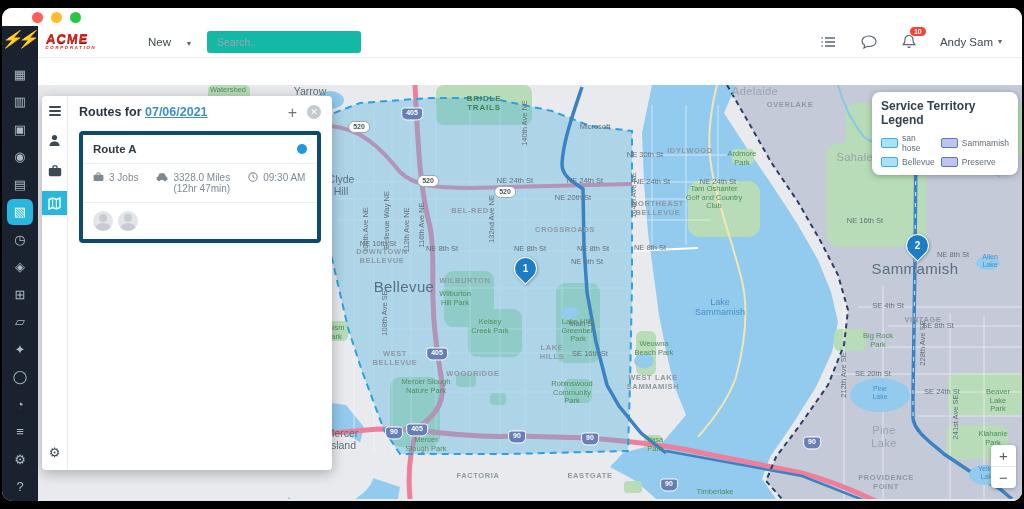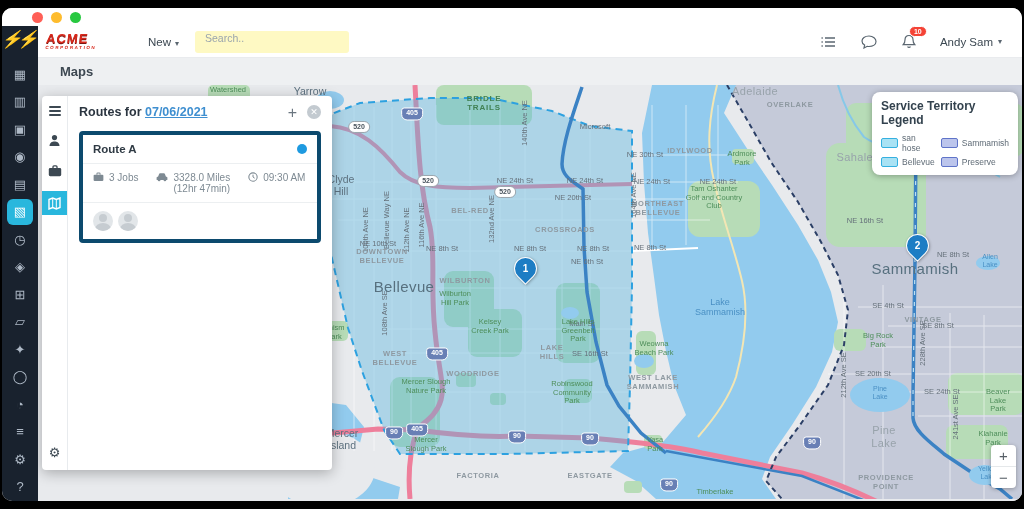--- a/index.html
+++ b/index.html
@@ -7,23 +7,23 @@
   .window{position:absolute;left:2px;top:8px;right:2px;bottom:8px;background:#fff;border-radius:10px;overflow:hidden;}
   
   .titlebar{height:18px;background:#fff;display:flex;align-items:center;padding-left:30px;gap:8px;}
   .tl{width:11px;height:11px;border-radius:50%;}
   .tl.red{background:#ff5f57}.tl.yellow{background:#febc2e}.tl.green{background:#28c840}
   
   .topnav{position:absolute;left:36px;right:0;top:18px;height:31px;background:#fff;border-bottom:1px solid #e9ebee;display:flex;align-items:center;}
   .brand{margin-left:8px;width:74px;line-height:1;transform:skewX(-6deg);}
   .brand .l1{font-size:13px;font-weight:800;color:#d8291c;letter-spacing:1px;text-shadow:0 1px 0 #7a1410;}
   .brand .l2{font-size:4.5px;font-weight:700;color:#d8291c;letter-spacing:1.6px;margin-top:1px;}
-  .newbtn{margin-left:28px;font-size:11.5px;color:#3c4852;display:flex;align-items:flex-end;gap:4px;cursor:pointer;}
+  .newbtn{margin-left:28px;font-size:11.5px;color:#3c4852;display:flex;align-items:flex-end;gap:16px;cursor:pointer;}
   .caret{font-size:8px;color:#5a6670;}
-  .searchbox{margin-left:16px;width:138px;height:22px;background:#fef9c3;border-radius:3px;display:flex;align-items:flex-start;padding:0 8px;}
+  .searchbox{margin-left:16px;width:138px;height:22px;background:#14b8a6;border-radius:3px;display:flex;align-items:center;padding:0 8px;}
   .searchbox input{flex:1;border:none;background:transparent;outline:none;font-size:10.5px;color:#4a555e;font-family:inherit;}
   .searchbox input::placeholder{color:#9aa5ad;}
   .nav-right{margin-left:auto;display:flex;align-items:center;gap:22px;margin-right:20px;}
   .icobtn{position:relative;width:18px;height:18px;display:flex;align-items:center;justify-content:center;cursor:pointer;}
   .badge{position:absolute;top:-7px;left:9px;background:#f44336;color:#fff;font-size:7px;font-weight:700;border-radius:7px;padding:1px 4px;border:1px solid #fff;}
   .username{font-size:11.5px;color:#3c4852;display:flex;gap:5px;align-items:center;cursor:pointer;}
   
   .sidebar{position:absolute;left:0;top:18px;bottom:0;width:36px;background:#19222e;display:flex;flex-direction:column;align-items:center;z-index:30;}
   .logo{width:36px;height:36px;display:flex;align-items:center;justify-content:center;font-size:17px;font-weight:800;color:#f5a623;font-style:italic;}
   .logo b{color:#fff;margin-left:-6px;}
@@ -169,23 +169,20 @@
           </svg>
         <span class="badge">10</span>
       </div>
       <div class="username">
         <span>Andy Sam</span>
         <span class="caret">▾</span>
       </div>
     </div>
   </div>
 
-  <div class="pagebar">
-    <div class="pagetitle">Maps</div>
-  </div>
 
   <div class="maparea">
     <svg width="986" height="414" viewBox="0 0 986 414">
 
       <path d="M689,0 L712,40 733,77 760,117 783,157 800,190 810,225 806,260 790,300 762,340 738,372 728,396 744,414 L986,414 986,0 Z" fill="#c5cad9"></path>
 
       <path d="M614,0 L698,0 686,28 708,62 734,100 760,140 780,175 793,207 800,237 794,267 778,302 754,340 732,372 724,394 738,414 L618,414 598,396 572,382 585,368 625,357 648,330 636,300 628,266 621,230 616,192 610,148 606,98 604,48 Z" fill="#92cbee"></path>
       <path d="M250,312 L308,320 326,342 320,366 304,380 332,392 362,402 360,414 L250,414 Z" fill="#92cbee"></path>
       <ellipse cx="285" cy="384" rx="52" ry="38" fill="#e8eaed"></ellipse>
       <ellipse cx="292" cy="15" rx="14" ry="9" fill="#92cbee"></ellipse>

